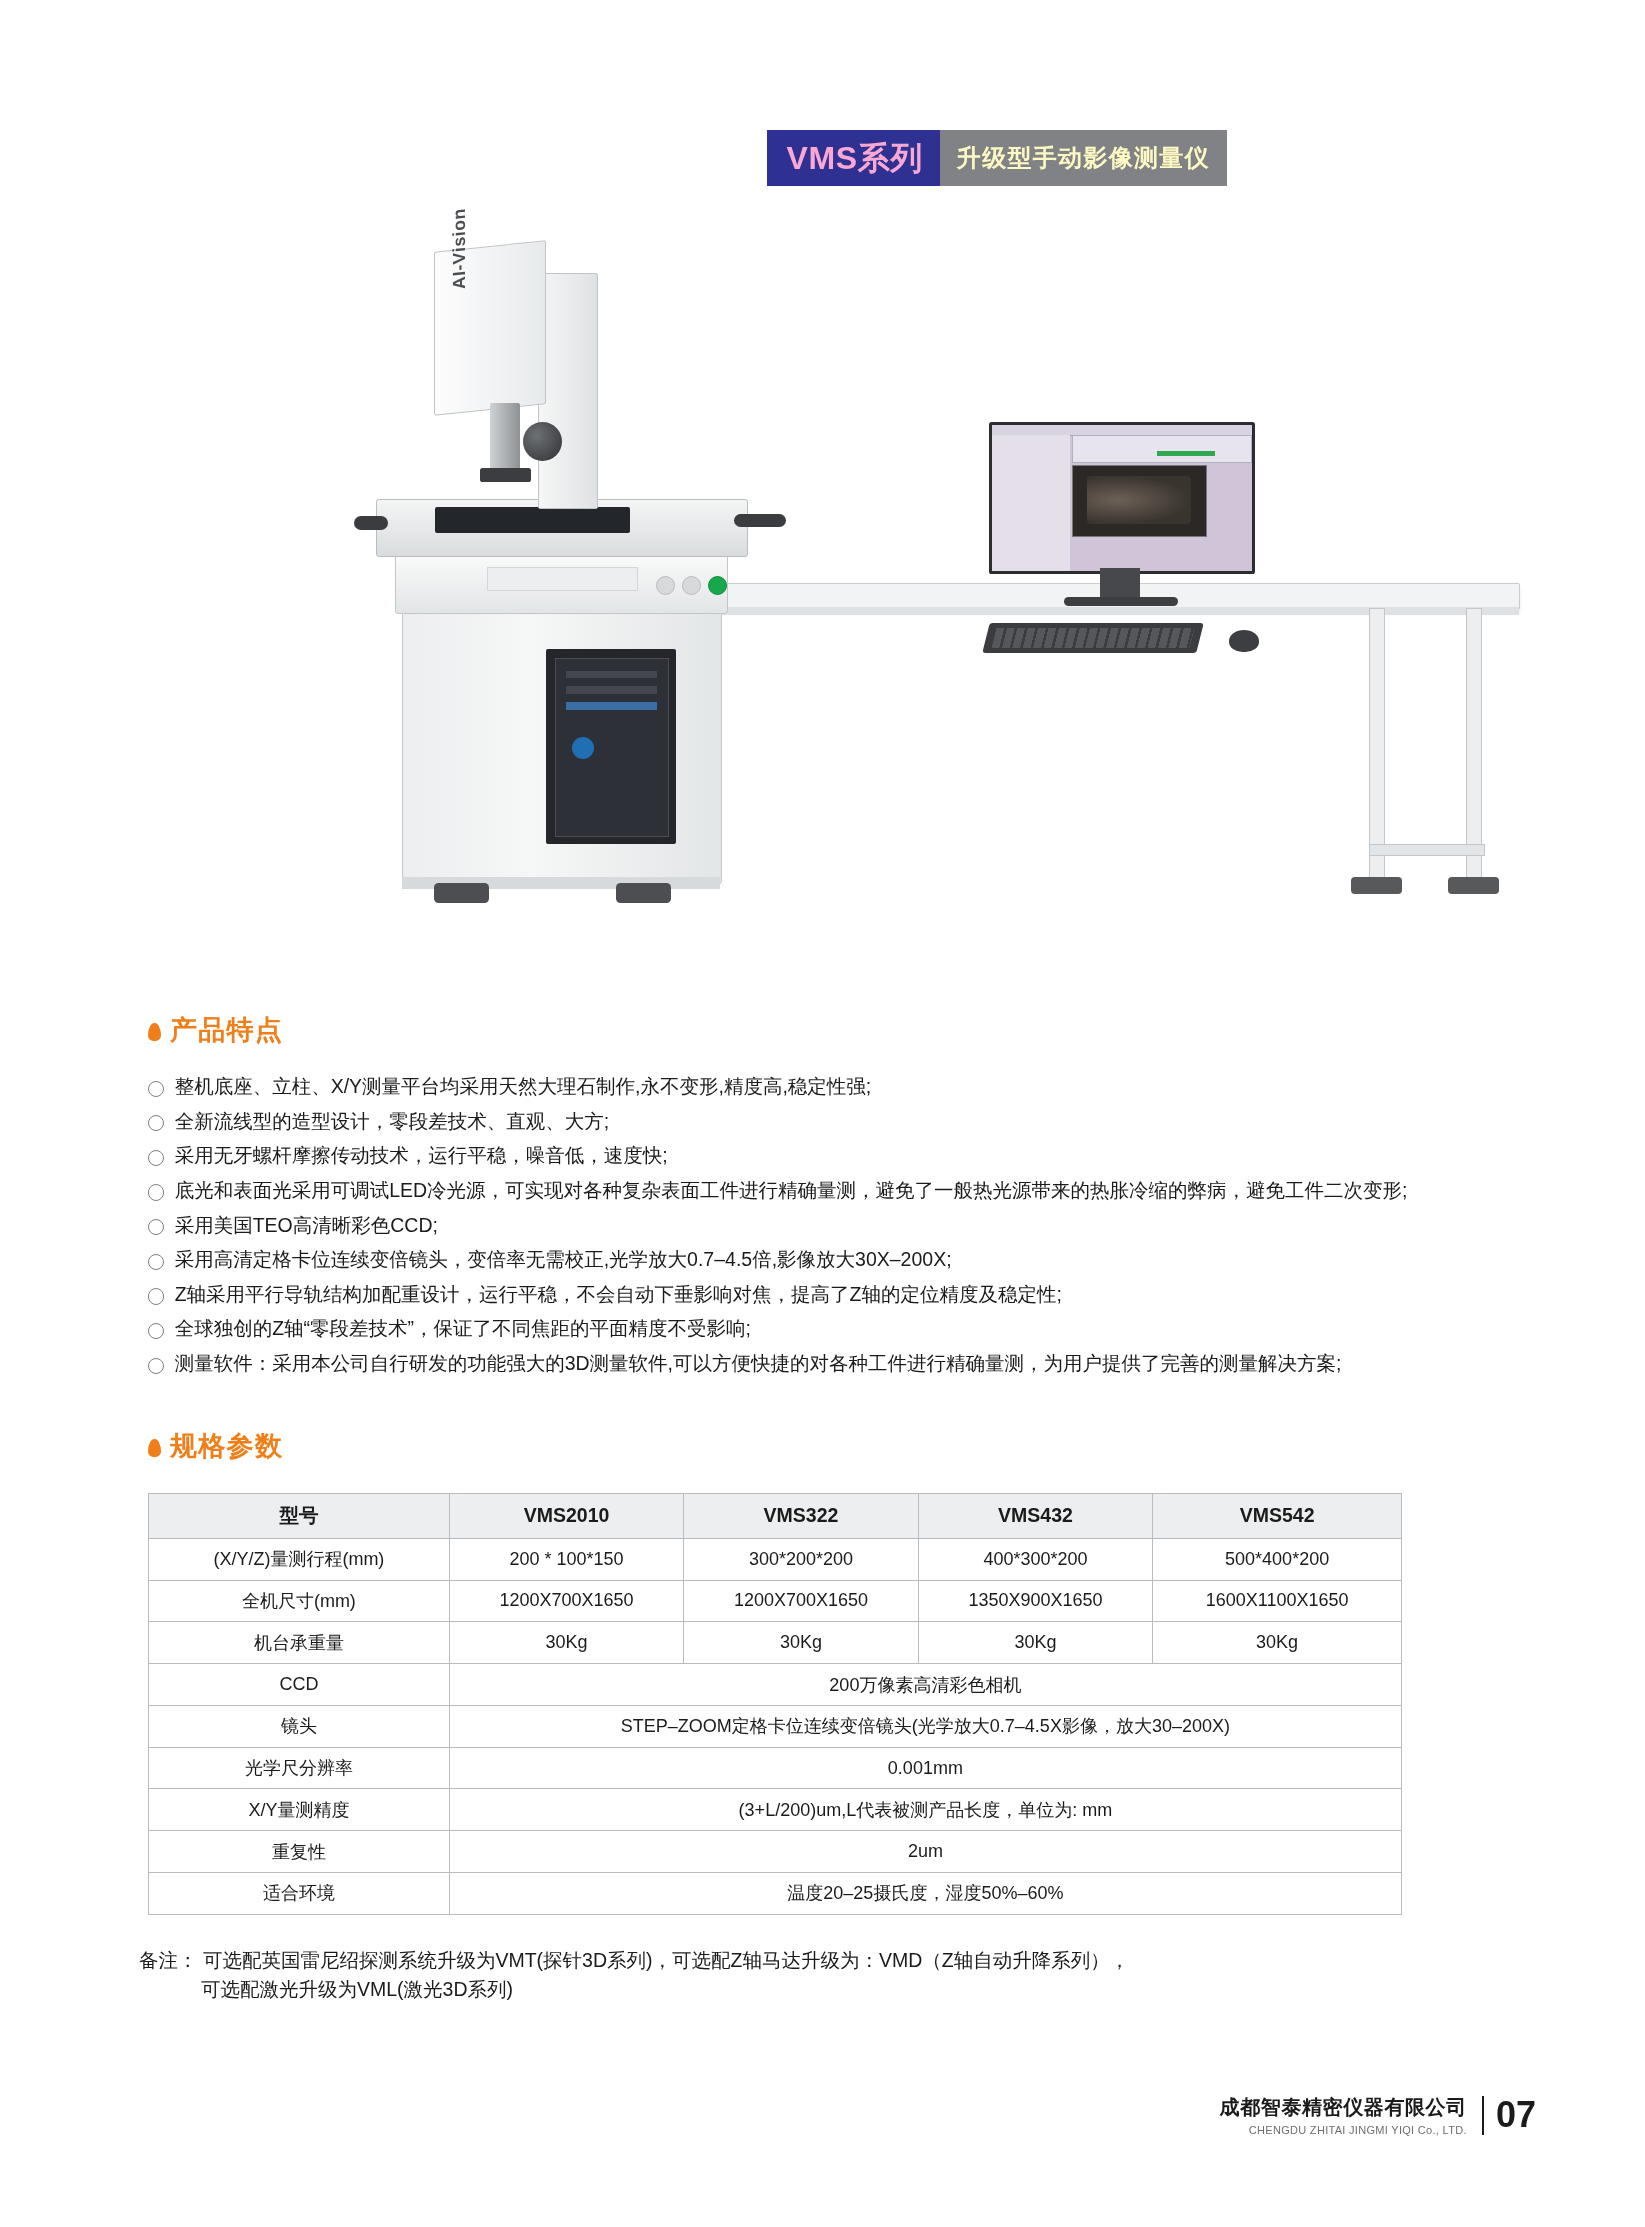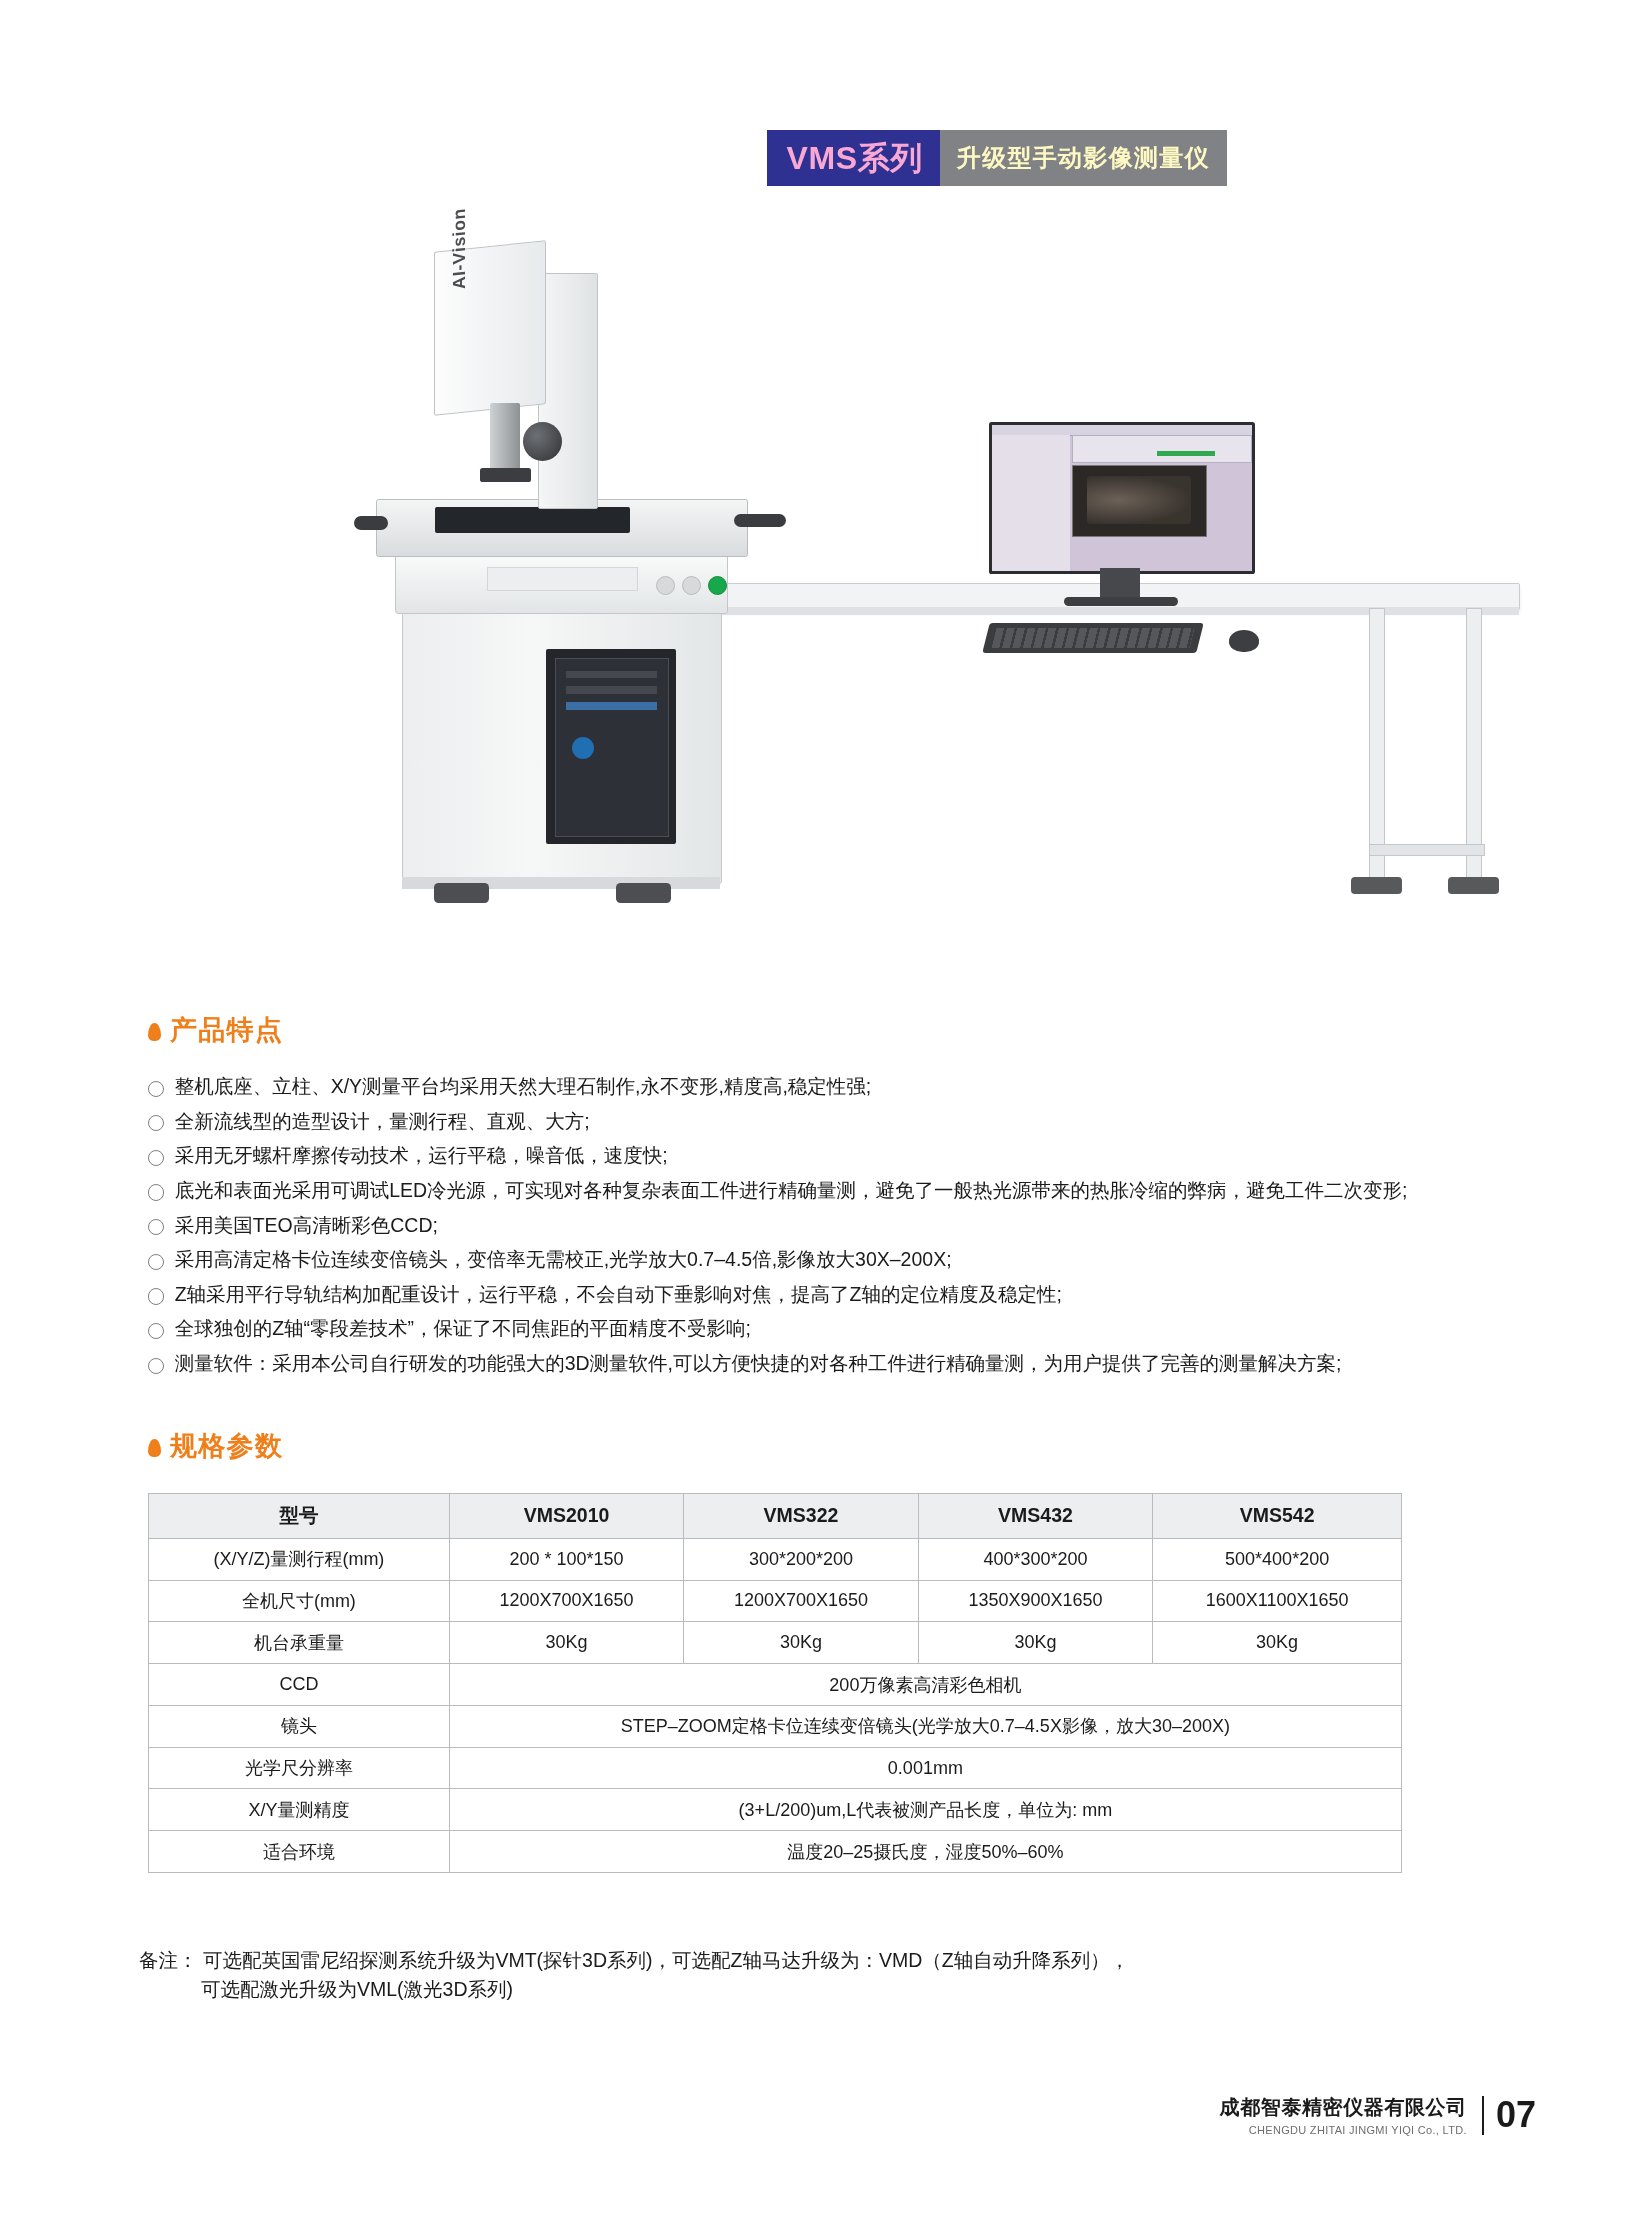--- a/index.html
+++ b/index.html
@@ -580,21 +580,21 @@
     <span class="drop"></span><span>产品特点</span>
   </div>
 
   <div class="features">
     <div class="feat-row">
       <div class="feat-bullet"></div>
       <div class="feat-text">整机底座、立柱、X/Y测量平台均采用天然大理石制作,永不变形,精度高,稳定性强;</div>
     </div>
     <div class="feat-row">
       <div class="feat-bullet"></div>
-      <div class="feat-text">全新流线型的造型设计，量测行程、直观、大方;</div>
+      <div class="feat-text">全新流线型的造型设计，零段差技术、直观、大方;</div>
     </div>
     <div class="feat-row">
       <div class="feat-bullet"></div>
       <div class="feat-text">采用无牙螺杆摩擦传动技术，运行平稳，噪音低，速度快;</div>
     </div>
     <div class="feat-row">
       <div class="feat-bullet"></div>
       <div class="feat-text">底光和表面光采用可调试LED冷光源，可实现对各种复杂表面工件进行精确量测，避免了一般热光源带来的热胀冷缩的弊病，避免工件二次变形;</div>
     </div>
     <div class="feat-row">
@@ -666,20 +666,24 @@
         </tr>
         <tr>
           <td class="lbl">光学尺分辨率</td>
           <td colspan="4">0.001mm</td>
         </tr>
         <tr>
           <td class="lbl">X/Y量测精度</td>
           <td colspan="4">(3+L/200)um,L代表被测产品长度，单位为: mm</td>
         </tr>
         <tr>
+          <td class="lbl">重复性</td>
+          <td colspan="4">2um</td>
+        </tr>
+        <tr>
           <td class="lbl">适合环境</td>
           <td colspan="4">温度20–25摄氏度，湿度50%–60%</td>
         </tr>
       </tbody>
     </table>
   </div>
 
   <div class="note">
     <span>备注： 可选配英国雷尼绍探测系统升级为VMT(探针3D系列)，可选配Z轴马达升级为：VMD（Z轴自动升降系列），</span>
     <span class="ind">可选配激光升级为VML(激光3D系列)</span>

